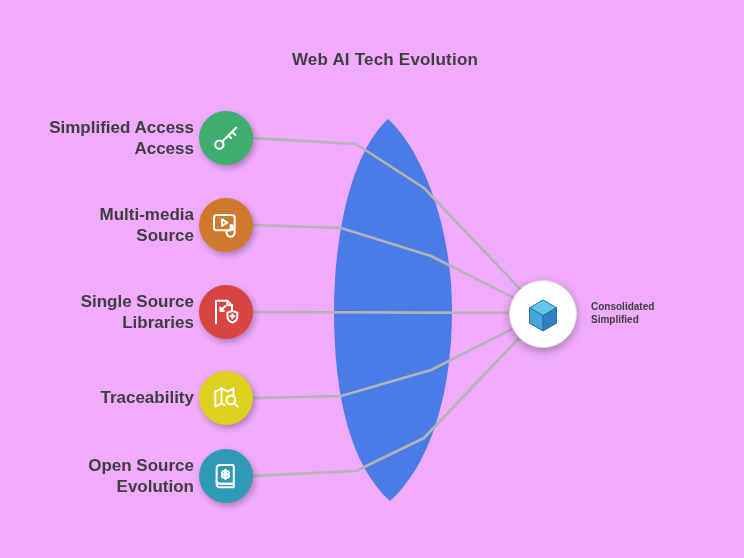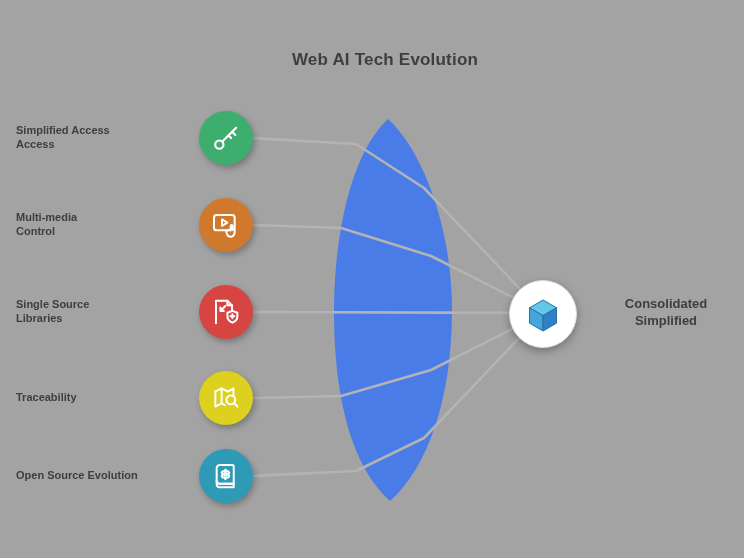--- a/index.html
+++ b/index.html
@@ -1,45 +1,45 @@
 <!DOCTYPE html>
 <html><head>
 <meta charset="utf-8">
 <style>
   html,body{margin:0;padding:0;background:#ffffff;}
   .canvas{
-    position:relative;width:744px;height:558px;background:#a3a3a3;overflow:hidden;
+    position:relative;width:744px;height:558px;background:#f0abfc;overflow:hidden;
     font-family:"Liberation Sans", sans-serif;color:#3e3e3e;text-decoration:underline;
   }
   .title{
     position:absolute;left:26px;right:0;top:50px;text-align:center;
     font-size:17px;font-weight:bold;letter-spacing:.2px;
   }
   svg.diagram{position:absolute;left:0;top:0;z-index:1;}
   .feature-icon{
     position:absolute;left:199px;width:54px;height:54px;border-radius:50%;
     display:flex;align-items:center;justify-content:center;z-index:3;
     box-shadow:2px 3px 6px rgba(0,0,0,.28);
   }
   .feature-icon svg{width:32px;height:32px;}
   .f-label{
-    position:absolute;left:16px;width:184px;text-align:left;z-index:2;
-    font-size:11px;font-weight:bold;line-height:1.25;transform:translateY(-50%);
+    position:absolute;left:10px;width:184px;text-align:right;z-index:2;
+    font-size:17px;font-weight:bold;line-height:1.25;transform:translateY(-50%);
   }
   .row1{top:138px}.row2{top:225px}.row3{top:312px}.row4{top:398px}.row5{top:476px}
   .icon-row1{top:111px}.icon-row2{top:198px}.icon-row3{top:285px}.icon-row4{top:371px}.icon-row5{top:449px}
   .result-circle{
     position:absolute;left:509px;top:280px;width:66px;height:66px;border-radius:50%;
     background:#ffffff;border:1px solid #ddd;z-index:3;
     display:flex;align-items:center;justify-content:center;
     box-shadow:0 3px 9px rgba(0,0,0,.30);
   }
   .result-label{
     position:absolute;left:591px;top:313px;width:150px;transform:translateY(-50%);
-    font-size:13px;font-weight:bold;line-height:1.3;text-align:center;z-index:2;
+    font-size:10px;font-weight:bold;line-height:1.3;text-align:left;z-index:2;
   }
 </style>
 </head>
 <body>
 
 <div class="canvas">
 
   <div class="title">Web AI Tech Evolution</div>
 
   <svg class="diagram" width="744" height="558" viewBox="0 0 744 558">
@@ -61,21 +61,21 @@
     <svg viewBox="0 0 24 24" fill="none" stroke="#ffffff" stroke-width="1.6" stroke-linecap="round" stroke-linejoin="round">
       <circle cx="7" cy="17" r="3.1"></circle>
       <path d="M9.3 14.7 L19.6 4.4"></path>
       <path d="M16.6 7.4 L19 9.8"></path>
       <path d="M13.9 10.1 L15.8 12"></path>
     </svg>
   </div>
 
   <div class="f-label row2">
     <div>Multi-media</div>
-    <div>Control</div>
+    <div>Source</div>
   </div>
   <div class="feature-icon icon-row2" style="background: rgb(208, 121, 45);">
     <svg viewBox="0 0 24 24" fill="none" stroke="#ffffff" stroke-width="1.5" stroke-linecap="round" stroke-linejoin="round">
       <rect x="3" y="4.5" width="15.5" height="11.5" rx="2"></rect>
       <path d="M9 7.8 L13 10.2 L9 12.6 Z"></path>
       <path d="M14.2 16.2 c0-1 1.3-1 1.3 0 v-3.4 c0-1 1.4-1 1.4 0 v3 c.3-.9 1.7-.8 1.7.3 0 1.7-.3 2.8-.8 3.6 -.5.8-1.3 1.2-2.3 1.2 -1.3 0-2.3-.8-2.8-2 -.3-.8-.5-1.7-.5-2.7 z" style="fill: rgb(208, 121, 45);"></path>
     </svg>
   </div>
 
   <div class="f-label row3">

